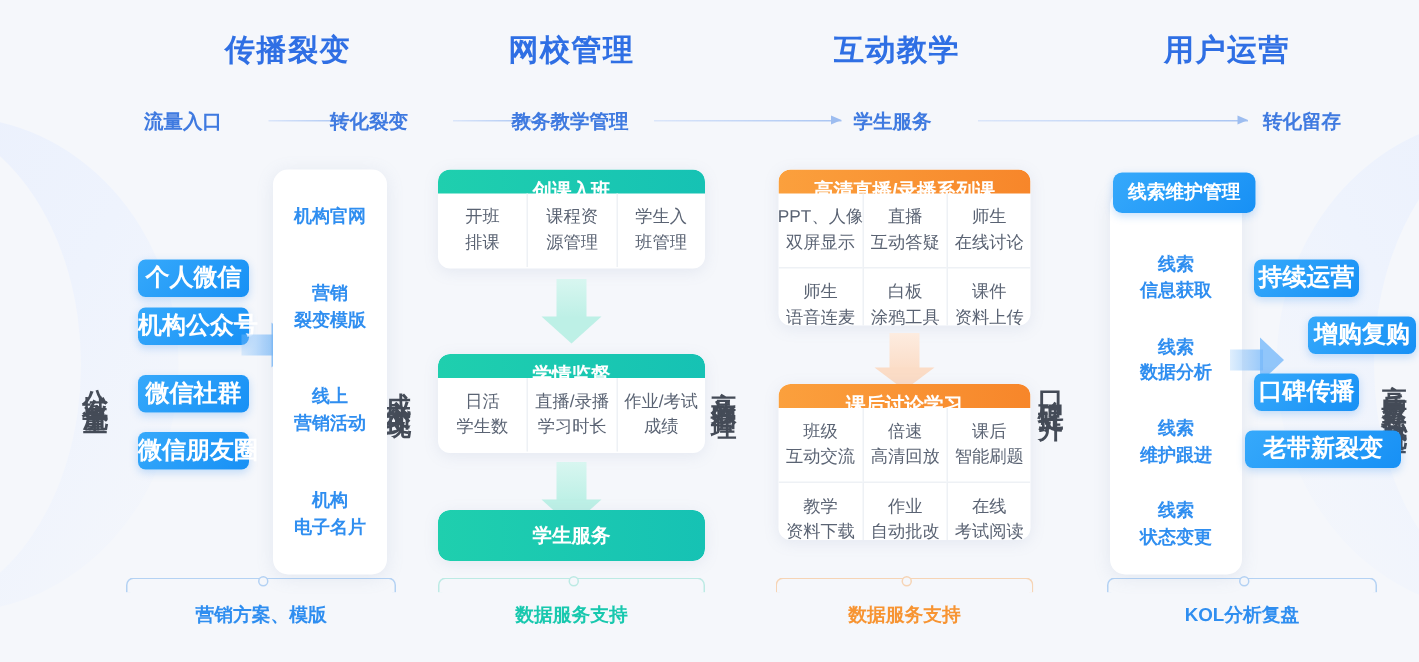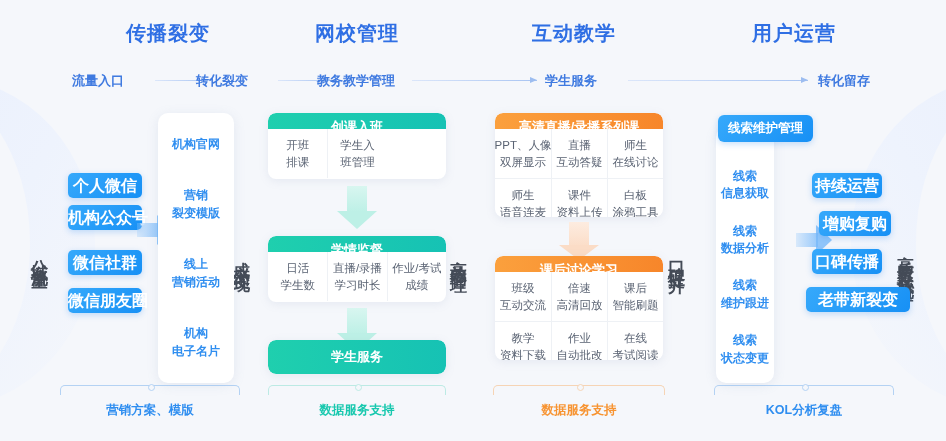--- a/index.html
+++ b/index.html
@@ -2,21 +2,21 @@
 <html><head>
 <meta charset="utf-8">
 <style>
   html,body{margin:0;padding:0;}
   body{
     width:946px;height:441px;
     background:#f5f7fb;
     font-family:"Liberation Sans","DejaVu Sans",sans-serif;
     overflow:hidden;position:relative;
   }
-  #root{position:absolute;inset:0;}
+  #root{position:absolute;inset:0;margin-left:24px;}
 
   
   .arc{position:absolute;border-radius:50%;pointer-events:none;}
   .arc-left{
     left:-205px;top:78px;width:300px;height:330px;
     background:linear-gradient(120deg,#e8eefc 0%,#eef3fd 60%,#f5f7fb 100%);
   }
   .arc-right{
     right:-205px;top:78px;width:300px;height:330px;
     background:linear-gradient(240deg,#e8eefc 0%,#eef3fd 60%,#f5f7fb 100%);
@@ -209,20 +209,24 @@
   </div>
 
   <div class="card" style="left:268px;top:113px;width:178px;height:66px">
     <div class="card-head" style="background:linear-gradient(90deg,#1fcfae 0%,#16c2b4 100%)">创课入班</div>
     <div class="grid">
       <div class="cell">
           <span>开班</span>
           <span>排课</span>
         </div>
       <div class="cell bl">
+          <span>课程资</span>
+          <span>源管理</span>
+        </div>
+      <div class="cell bl">
           <span>学生入</span>
           <span>班管理</span>
         </div>
     </div>
   </div>
 
   <div class="down-arrow" style="left:337px;top:186px">
     <i class="stem" style="background:linear-gradient(180deg,#d8f6f0,#bdf0e6)"></i>
     <i class="tip" style="border-top:18px solid #bdf0e6"></i>
   </div>
@@ -274,26 +278,26 @@
         </div>
       <div class="cell bl">
           <span>师生</span>
           <span>在线讨论</span>
         </div>
       <div class="cell bt">
           <span>师生</span>
           <span>语音连麦</span>
         </div>
       <div class="cell bl bt">
+          <span>白板</span>
+          <span>涂鸦工具</span>
+        </div>
+      <div class="cell bl bt">
           <span>课件</span>
           <span>资料上传</span>
-        </div>
-      <div class="cell bl bt">
-          <span>白板</span>
-          <span>涂鸦工具</span>
         </div>
     </div>
   </div>
 
   <div class="down-arrow" style="left:559px;top:222px;height:38px">
     <i class="stem" style="background:linear-gradient(180deg,#fdece0,#fbdcc6)"></i>
     <i class="tip" style="top:23px;border-top:15px solid #fbdcc6"></i>
   </div>
 
   <div class="card" style="left:495px;top:256px;width:168px;height:104px">
@@ -328,21 +332,21 @@
 
   <div class="caption" style="left:493px;top:385px;width:172px;color:#f7b87c">
     <div class="bracket">
         <i class="dot"></i>
       </div>
     <div class="ctxt" style="color:#f79432">数据服务支持</div>
   </div>
 
   <div class="tab-head" style="left:718px;top:115px">线索维护管理</div>
 
-  <div class="wide-card" style="left:716px;top:127px;width:58px;height:256px">
+  <div class="wide-card" style="left:716px;top:127px;width:88px;height:256px">
     <div style="height:14px"></div>
     <div class="wide-item">
         <div>线索</div>
         <div>信息获取</div>
       </div>
     <div class="wide-item">
         <div>线索</div>
         <div>数据分析</div>
       </div>
     <div class="wide-item">
@@ -354,21 +358,21 @@
         <div>状态变更</div>
       </div>
   </div>
 
   <div class="fat-arrow" style="left:796px;top:225px;width:36px;height:30px">
     <i class="bar" style="width:22px"></i>
       <i class="pt"></i>
   </div>
 
   <div class="pill" style="left:812px;top:173px;width:70px">持续运营</div>
-  <div class="pill" style="left:819px;top:211px;width:72px">增购复购</div>
+  <div class="pill" style="left:848px;top:211px;width:72px">增购复购</div>
   <div class="pill" style="left:812px;top:249px;width:70px">口碑传播</div>
   <div class="pill" style="left:806px;top:287px;width:104px">老带新裂变</div>
 
   <div class="caption" style="left:714px;top:385px;width:180px;color:#7fb4ee">
     <div class="bracket">
         <i class="dot"></i>
       </div>
     <div class="ctxt" style="color:#2f8ef0">KOL分析复盘</div>
   </div>
 

